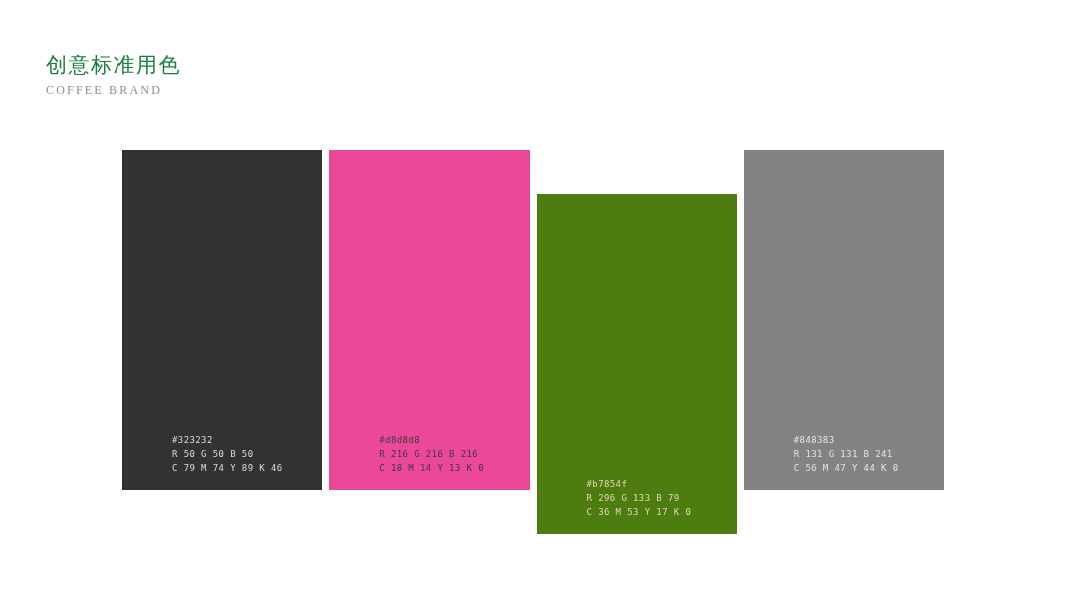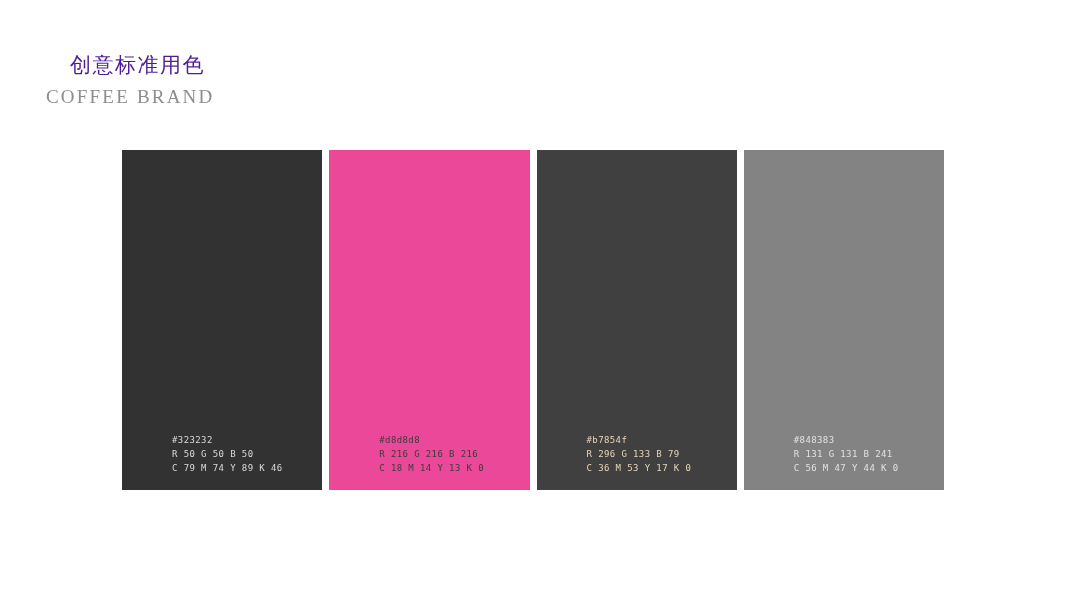--- a/index.html
+++ b/index.html
@@ -24,25 +24,24 @@
   #title-cn {
     font-family: "Liberation Sans", sans-serif;
     font-size: 21px;
     line-height: 26px;
     letter-spacing: 1.5px;
     color: #b5895c;
     white-space: nowrap;
   }
   #title-en {
     font-family: "Liberation Serif", serif;
-    font-size: 19px;
+    font-size: 12px;
     line-height: 24px;
     letter-spacing: 2.2px;
     color: #8d8d8d;
-    margin-top: 7px;
     white-space: nowrap;
   }
 
   
   #swatch-strip {
     position: absolute;
     left: 122px;
     top: 150px;
     width: 822px;
     height: 340px;
@@ -68,40 +67,40 @@
   .swatch-hex,
   .swatch-rgb,
   .swatch-cmyk {
     display: block;
   }
 </style>
 </head>
 <body style="background: rgb(255, 255, 255);">
 
 <div id="title-block">
-  <div id="title-cn" style="color: #4c1d95; margin-left: 24px;">创意标准用色</div>
+  <div id="title-cn" style="color: #15803d;">创意标准用色</div>
   <div id="title-en" style="color: rgb(141, 141, 141);">COFFEE  BRAND</div>
 </div>
 
 <div id="swatch-strip">
     <div class="swatch" style="background: rgb(50, 50, 50);">
       <div class="swatch-labels" style="color: rgb(217, 217, 217);">
         <span class="swatch-hex">#323232</span>
         <span class="swatch-rgb">R 50 G 50 B 50</span>
         <span class="swatch-cmyk">C 79 M 74 Y 89 K 46</span>
       </div>
     </div>
     <div class="swatch" style="background: #ec4899;">
       <div class="swatch-labels" style="color: rgb(60, 60, 60);">
         <span class="swatch-hex">#d8d8d8</span>
         <span class="swatch-rgb">R 216 G 216 B 216</span>
         <span class="swatch-cmyk">C 18 M 14 Y 13 K 0</span>
       </div>
     </div>
-    <div class="swatch" style="background: #404040;">
+    <div class="swatch" style="background: #4d7c0f; margin-top: 44px;">
       <div class="swatch-labels" style="color: rgb(232, 212, 186);">
         <span class="swatch-hex">#b7854f</span>
         <span class="swatch-rgb">R 296 G 133 B 79</span>
         <span class="swatch-cmyk">C 36 M 53 Y 17 K 0</span>
       </div>
     </div>
     <div class="swatch" style="background: rgb(132, 131, 131);">
       <div class="swatch-labels" style="color: rgb(226, 226, 226);">
         <span class="swatch-hex">#848383</span>
         <span class="swatch-rgb">R 131 G 131 B 241</span>

